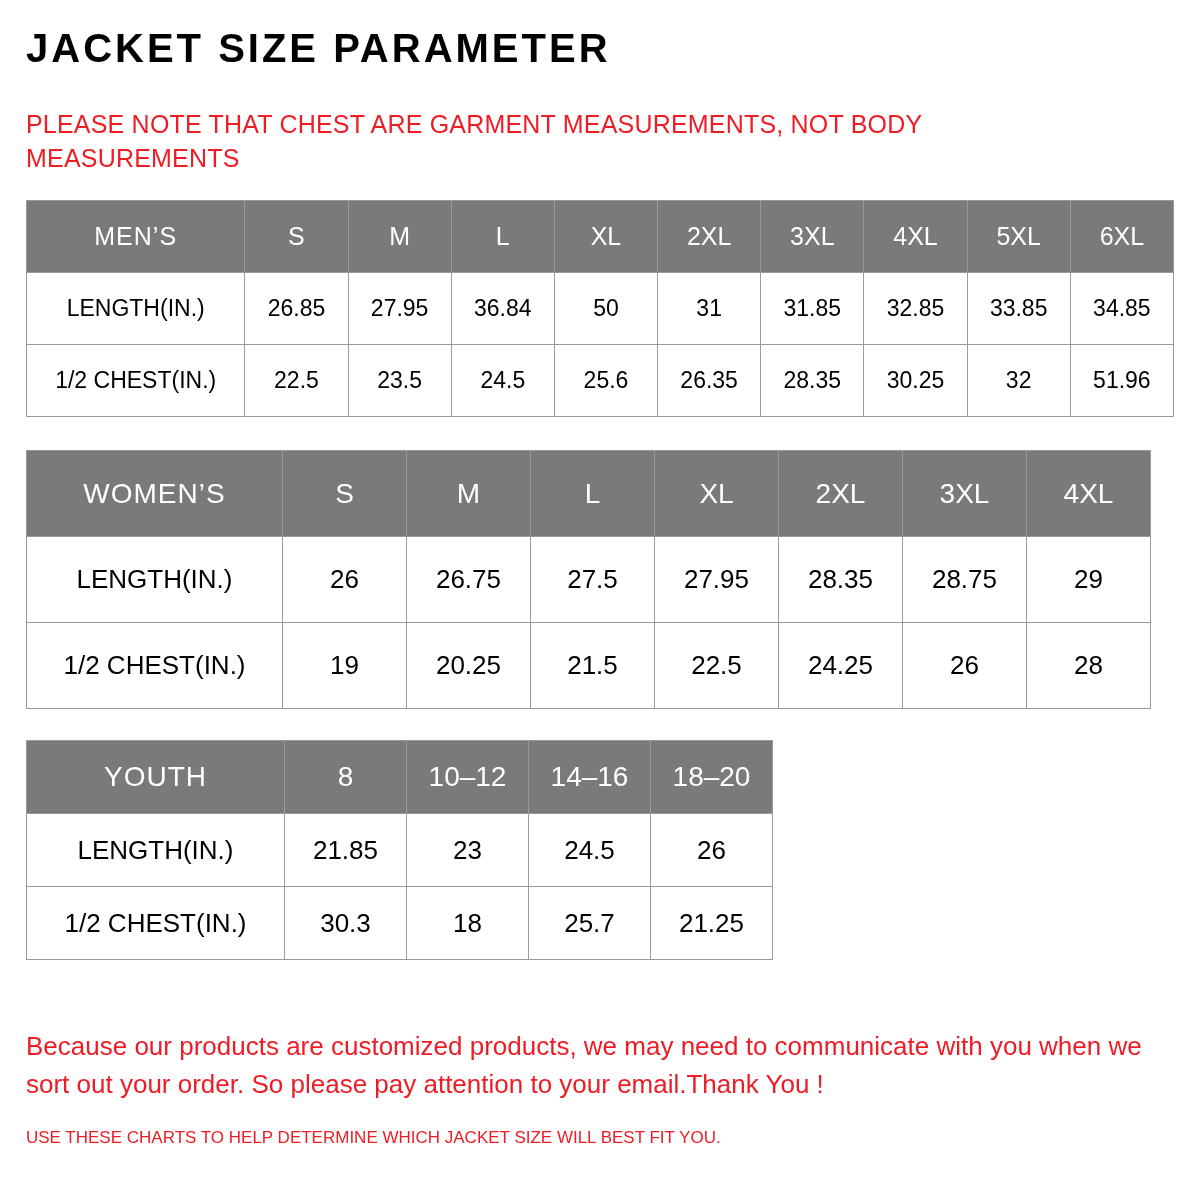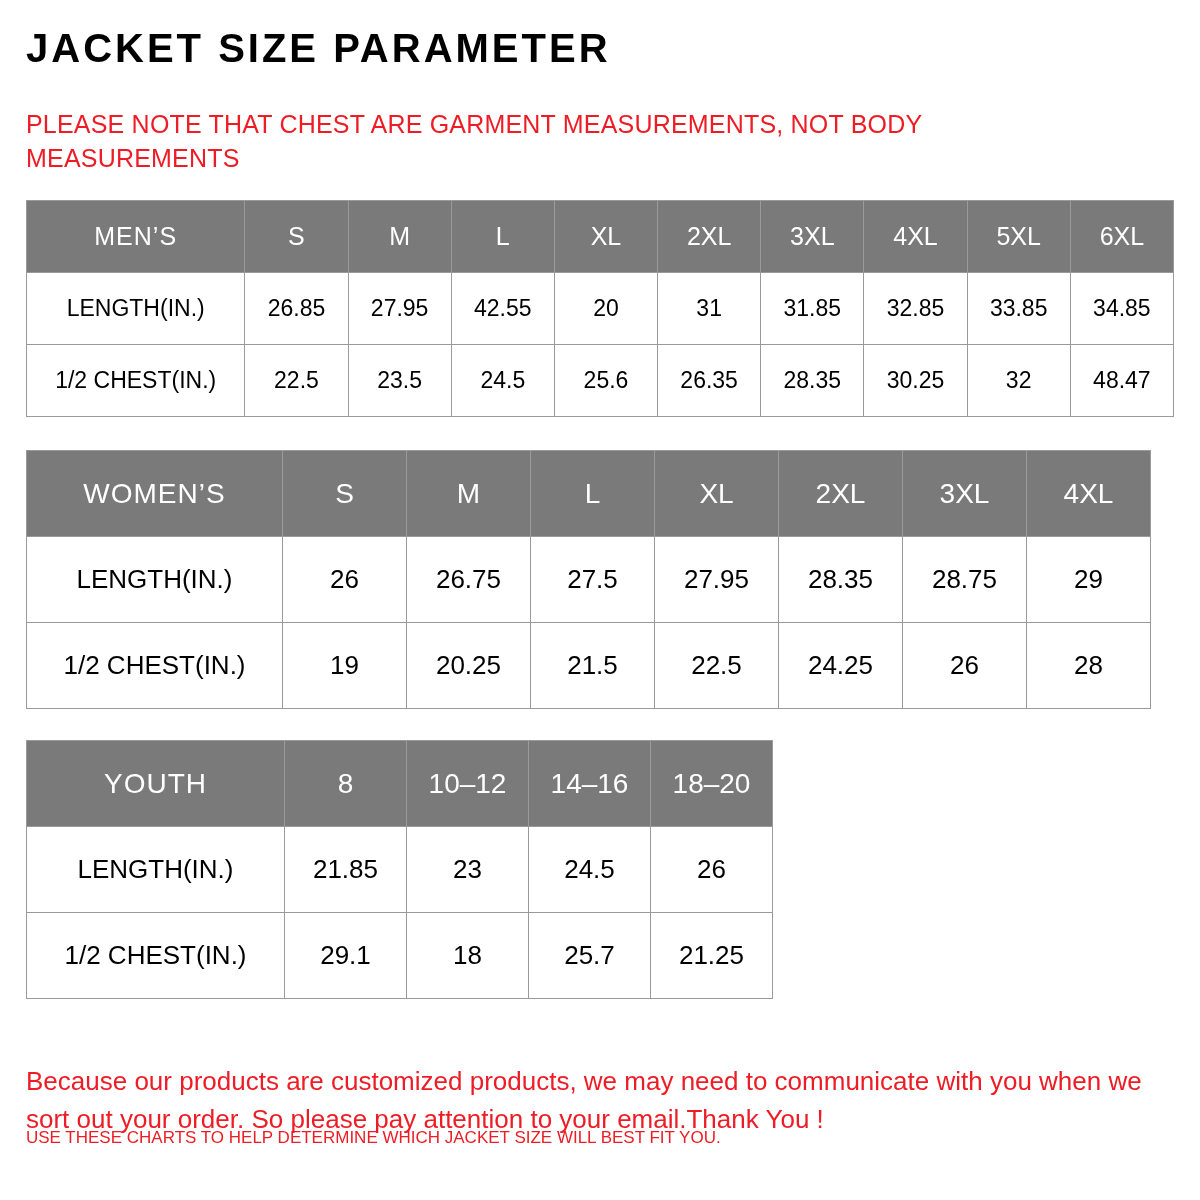--- a/index.html
+++ b/index.html
@@ -91,33 +91,32 @@
   #womens-table td { font-size: 26px; }
   #womens-table tr.head td { font-size: 28px; }
 
   
   #youth-table {
     position: absolute;
     left: 26px;
     top: 740px;
     width: 746px;
   }
-  #youth-table tr { height: 86px; }
+  #youth-table tr { height: 73px; }
   #youth-table td { font-size: 26px; }
   #youth-table tr.head td { font-size: 28px; }
 
   .footer1 {
     position: absolute;
     left: 26px;
     top: 1028px;
     width: 1140px;
     font-size: 26px;
     line-height: 1.45;
     color: #ee1c25;
-    margin-top: 35px;
   }
   .footer2 {
     position: absolute;
     left: 26px;
     top: 1126px;
     width: 1140px;
     font-size: 17px;
     line-height: 1.4;
     color: #ee1c25;
   }
@@ -154,39 +153,39 @@
       <td>2XL</td>
       <td>3XL</td>
       <td>4XL</td>
       <td>5XL</td>
       <td>6XL</td>
     </tr>
     <tr>
       <td class="label">LENGTH(IN.)</td>
       <td>26.85</td>
       <td>27.95</td>
-      <td>42.55</td>
-      <td>20</td>
+      <td>36.84</td>
+      <td>50</td>
       <td>31</td>
       <td>31.85</td>
       <td>32.85</td>
       <td>33.85</td>
       <td>34.85</td>
     </tr>
     <tr>
       <td class="label">1/2 CHEST(IN.)</td>
       <td>22.5</td>
       <td>23.5</td>
       <td>24.5</td>
       <td>25.6</td>
       <td>26.35</td>
       <td>28.35</td>
       <td>30.25</td>
       <td>32</td>
-      <td>48.47</td>
+      <td>51.96</td>
     </tr>
   </tbody>
     </table>
 
   <table id="womens-table">
     <colgroup>
       <col style="width:256px">
       <col style="width:124px">
         <col style="width:124px">
         <col style="width:124px">
@@ -247,21 +246,21 @@
     </tr>
     <tr>
       <td class="label">LENGTH(IN.)</td>
       <td>21.85</td>
       <td>23</td>
       <td>24.5</td>
       <td>26</td>
     </tr>
     <tr>
       <td class="label">1/2 CHEST(IN.)</td>
-      <td>29.1</td>
+      <td>30.3</td>
       <td>18</td>
       <td>25.7</td>
       <td>21.25</td>
     </tr>
   </tbody>
     </table>
 
   <div class="footer1">Because our products are customized products, we may need to communicate with you when we sort out your order. So please pay attention to your email.Thank You !</div>
   <div class="footer2">USE THESE CHARTS TO HELP DETERMINE WHICH JACKET SIZE WILL BEST FIT YOU.</div>
 

